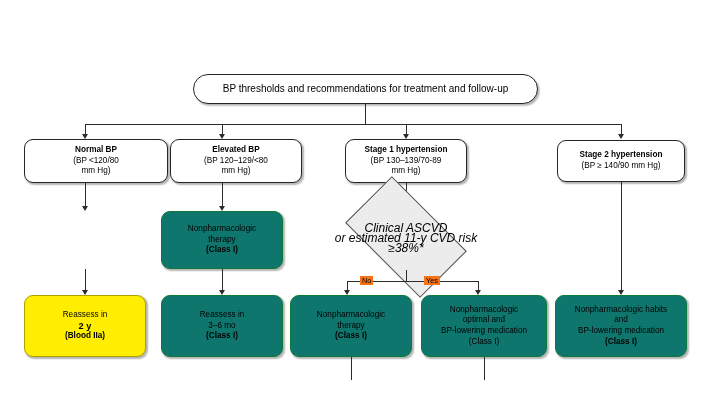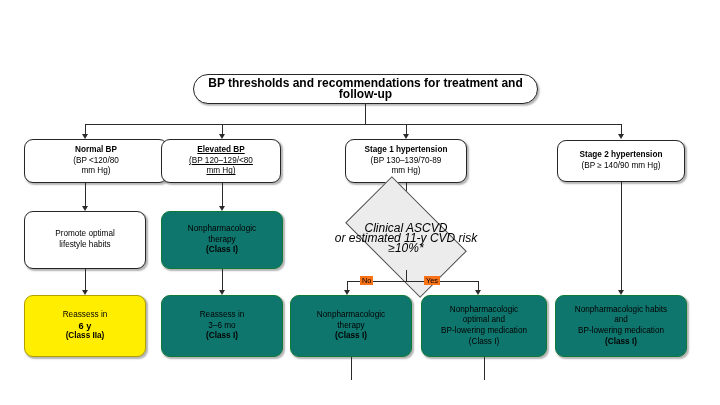--- a/index.html
+++ b/index.html
@@ -20,21 +20,21 @@
   .node{
     position:absolute;box-sizing:border-box;
     border:1.6px solid #262626;border-radius:9px;
     background:#ffffff;
     display:flex;align-items:center;justify-content:center;
     text-align:center;color:#000;
     font-size:8.2px;line-height:10.6px;
     padding:2px 4px;
     box-shadow:1.6px 1.8px 1.6px rgba(120,120,120,.55);
   }
-  .node.banner{font-size:12px;font-weight:bold;border-radius:16px;}
+  .node.banner{font-size:10px;font-weight:normal;border-radius:16px;}
   .node.green{background:#0f766e;border-color:#0d7a38;text-align:center;}
   .node.yellow{background:#ffee00;border-color:#b0a000;}
   .node .ln{display:block;}
 
   
   .diamond{
     position:absolute;background:#ececec;
     border:1.4px solid #4a4a4a;
     transform:rotate(45deg);
     box-sizing:border-box;
@@ -88,21 +88,21 @@
   <div class="arrow" style="left:617.5px;top:134px;"></div>
 
   <div class="node" style="left:24px;top:139px;width:144px;height:44px;">
     <div>
       <span class="ln" style="font-weight:bold">Normal BP</span>
       <span class="ln">(BP &lt;120/80</span>
       <span class="ln">mm Hg)</span>
     </div>
   </div>
 
-  <div class="node" style="left:161px;top:139px;width:120px;height:44px;text-decoration:underline;">
+  <div class="node" style="left:170px;top:139px;width:132px;height:44px;">
     <div>
       <span class="ln" style="font-weight:bold">Elevated BP</span>
       <span class="ln">(BP 120–129/&lt;80</span>
       <span class="ln">mm Hg)</span>
     </div>
   </div>
 
   <div class="node" style="left:345px;top:139px;width:122px;height:44px;">
     <div>
       <span class="ln" style="font-weight:bold">Stage 1 hypertension</span>
@@ -120,40 +120,34 @@
 
   <div class="ln-v" style="left:85px;top:183px;height:24px;"></div>
   <div class="arrow" style="left:81.5px;top:206px;"></div>
 
   <div class="ln-v" style="left:222px;top:183px;height:24px;"></div>
   <div class="arrow" style="left:218.5px;top:206px;"></div>
 
   <div class="ln-v" style="left:406px;top:183px;height:16px;"></div>
   <div class="arrow" style="left:402.5px;top:198px;"></div>
 
-  <div class="node" style="left:24px;top:211px;width:122px;height:58px;">
-    <div>
-      <span class="ln">Promote optimal</span>
-      <span class="ln">lifestyle habits</span>
-    </div>
-  </div>
 
   <div class="node green" style="left:161px;top:211px;width:122px;height:58px;">
     <div>
       <span class="ln">Nonpharmacologic</span>
       <span class="ln">therapy</span>
       <span class="ln" style="font-weight:bold">(Class I)</span>
     </div>
   </div>
 
   <div class="diamond" style="left:353px;top:204px;width:106px;height:66px;"></div>
   <div class="diamond-label" style="left:327px;top:212px;width:158px;height:52px;">
     <span class="ln">Clinical ASCVD</span>
     <span class="ln">or estimated 11-y CVD risk</span>
-    <span class="ln">≥10%*</span>
+    <span class="ln">≥38%*</span>
   </div>
 
   <div class="ln-v" style="left:406px;top:270px;height:12px;"></div>
   <div class="ln-h" style="left:347px;top:281px;width:131px;"></div>
 
   <div class="ln-v" style="left:347px;top:281px;height:10px;"></div>
   <div class="arrow" style="left:343.5px;top:290px;"></div>
   <div class="branch-label" style="left:360px;top:276px;">No</div>
 
   <div class="ln-v" style="left:478px;top:281px;height:10px;"></div>
@@ -165,22 +159,22 @@
 
   <div class="ln-v" style="left:222px;top:269px;height:22px;"></div>
   <div class="arrow" style="left:218.5px;top:290px;"></div>
 
   <div class="ln-v" style="left:621px;top:182px;height:109px;"></div>
   <div class="arrow" style="left:617.5px;top:290px;"></div>
 
   <div class="node yellow" style="left:24px;top:295px;width:122px;height:62px;">
     <div>
       <span class="ln">Reassess in</span>
-      <span class="ln" style="font-weight:bold;font-size:9.2px;">6 y</span>
-      <span class="ln" style="font-weight:bold">(Class IIa)</span>
+      <span class="ln" style="font-weight:bold;font-size:9.2px;">2 y</span>
+      <span class="ln" style="font-weight:bold">(Blood IIa)</span>
     </div>
   </div>
 
   <div class="node green" style="left:161px;top:295px;width:122px;height:62px;">
     <div>
       <span class="ln">Reassess in</span>
       <span class="ln">3–6 mo</span>
       <span class="ln" style="font-weight:bold">(Class I)</span>
     </div>
   </div>

